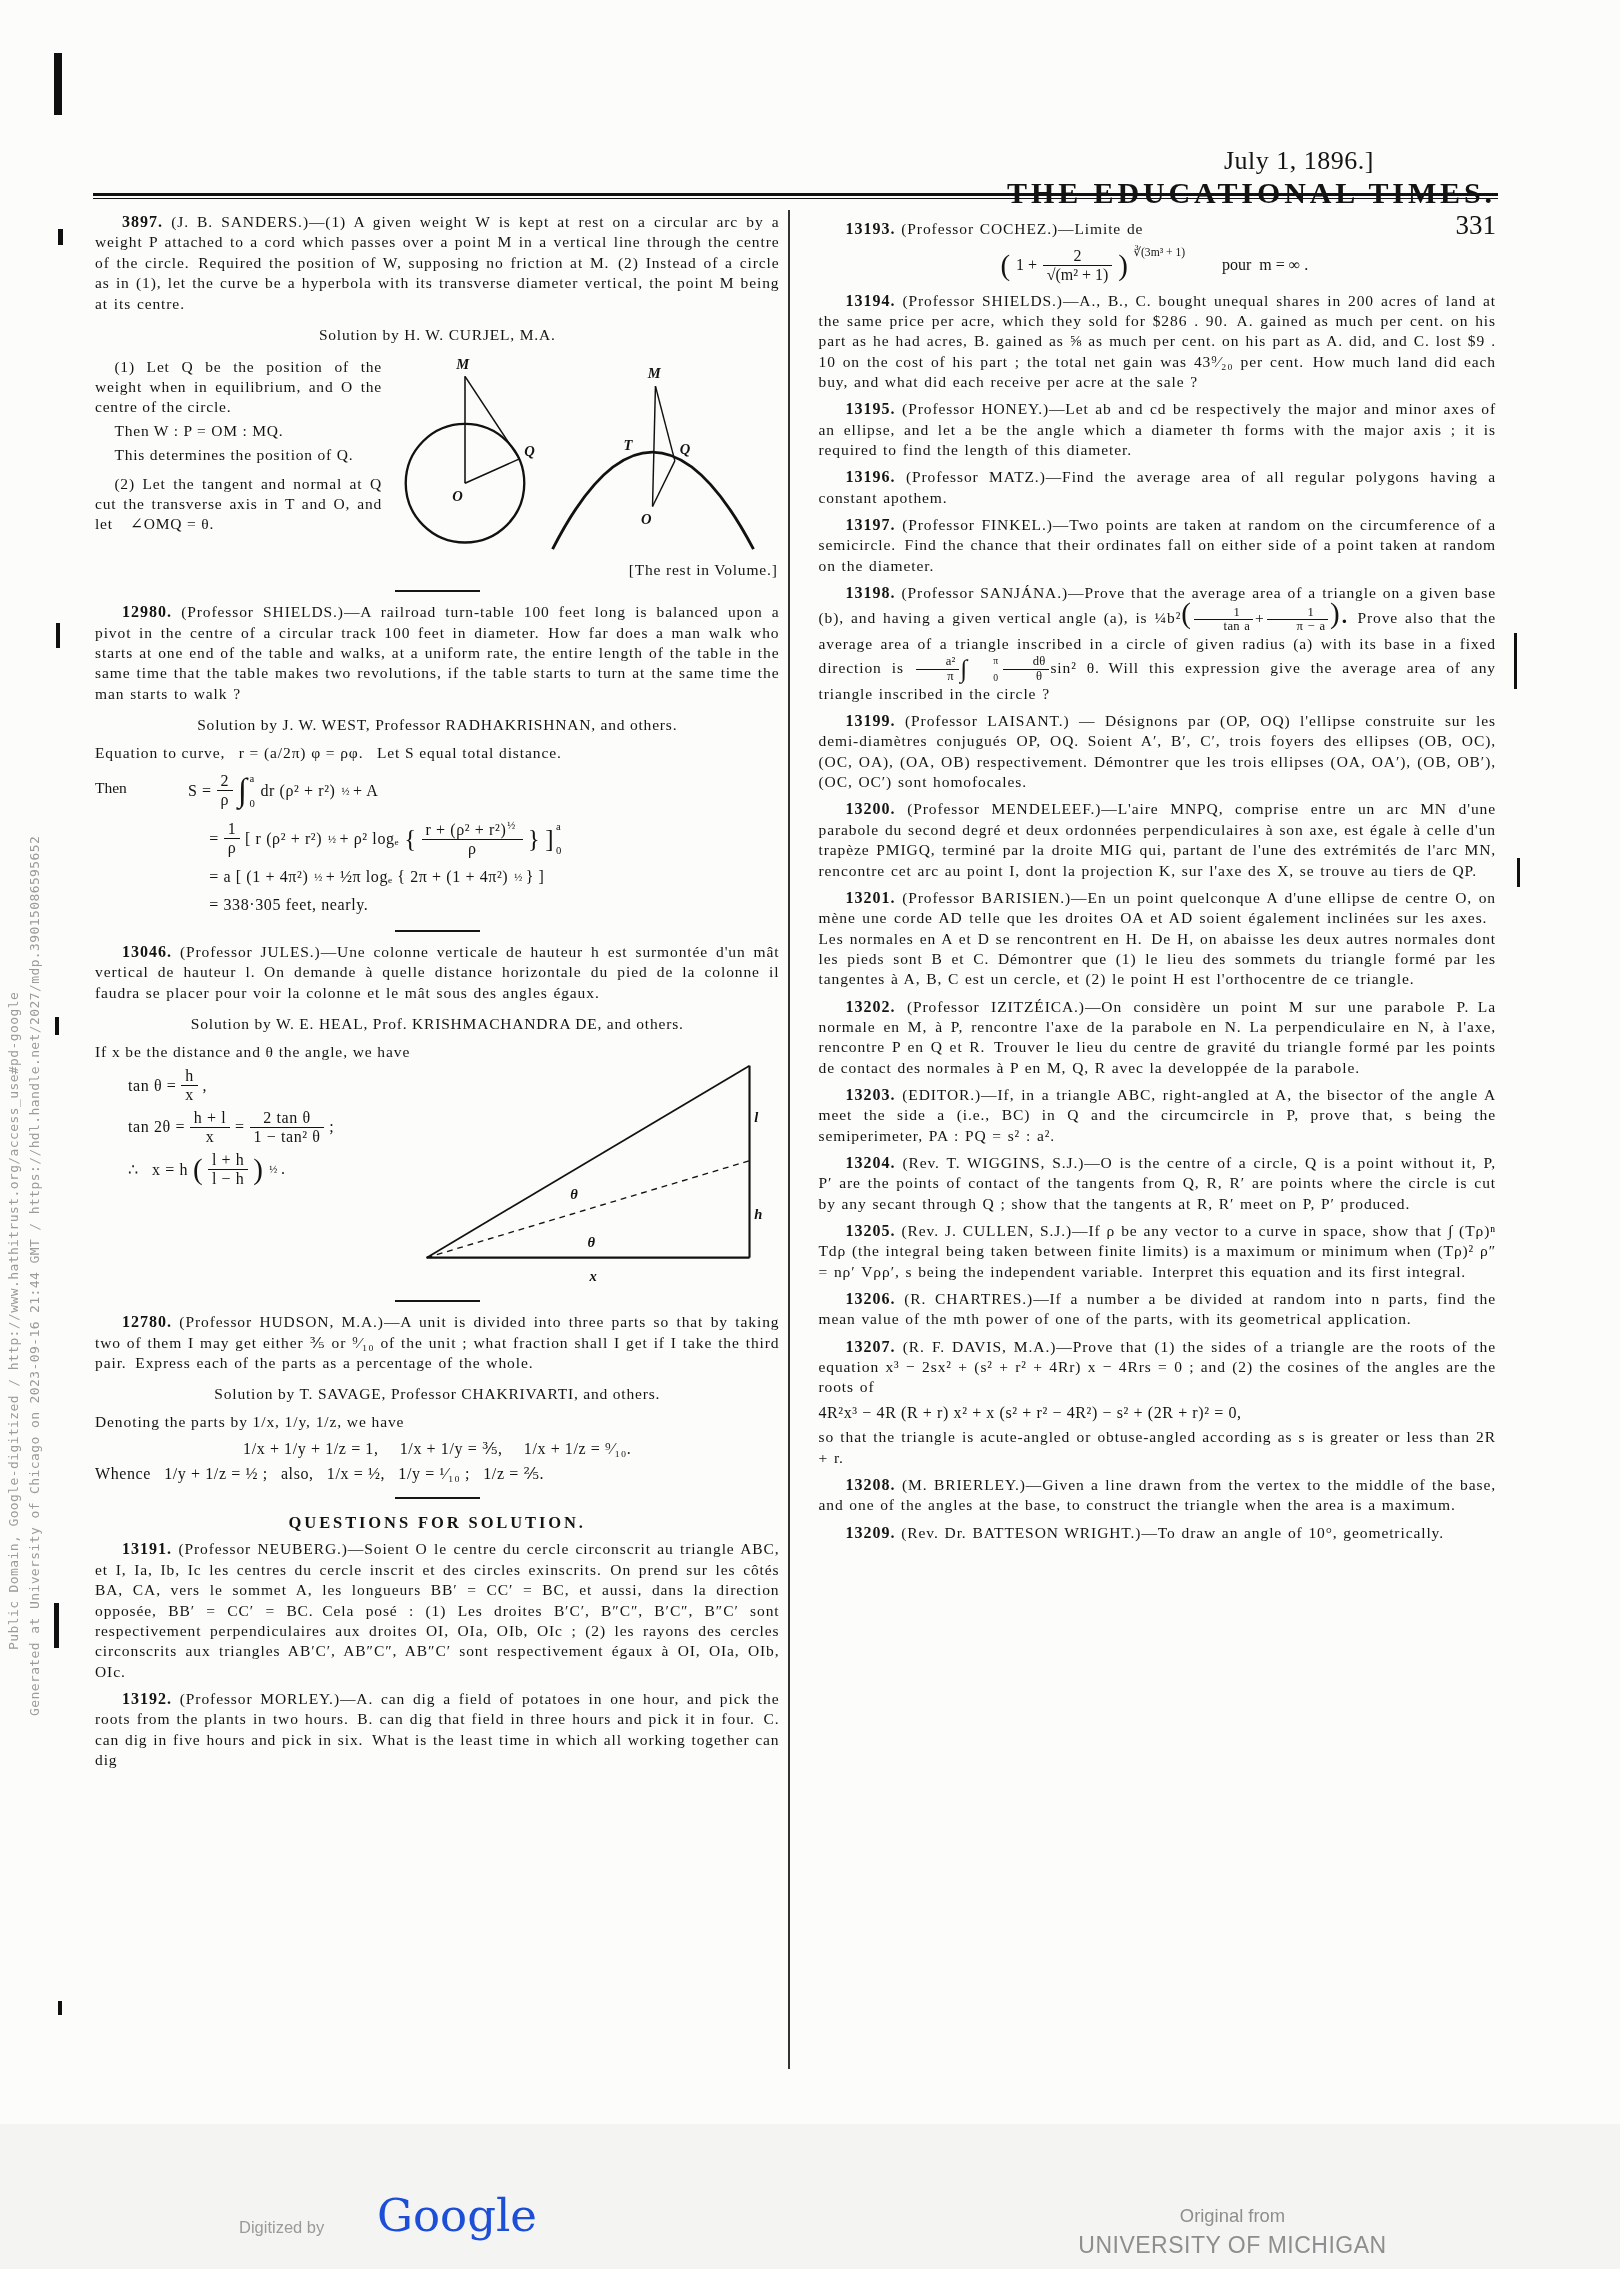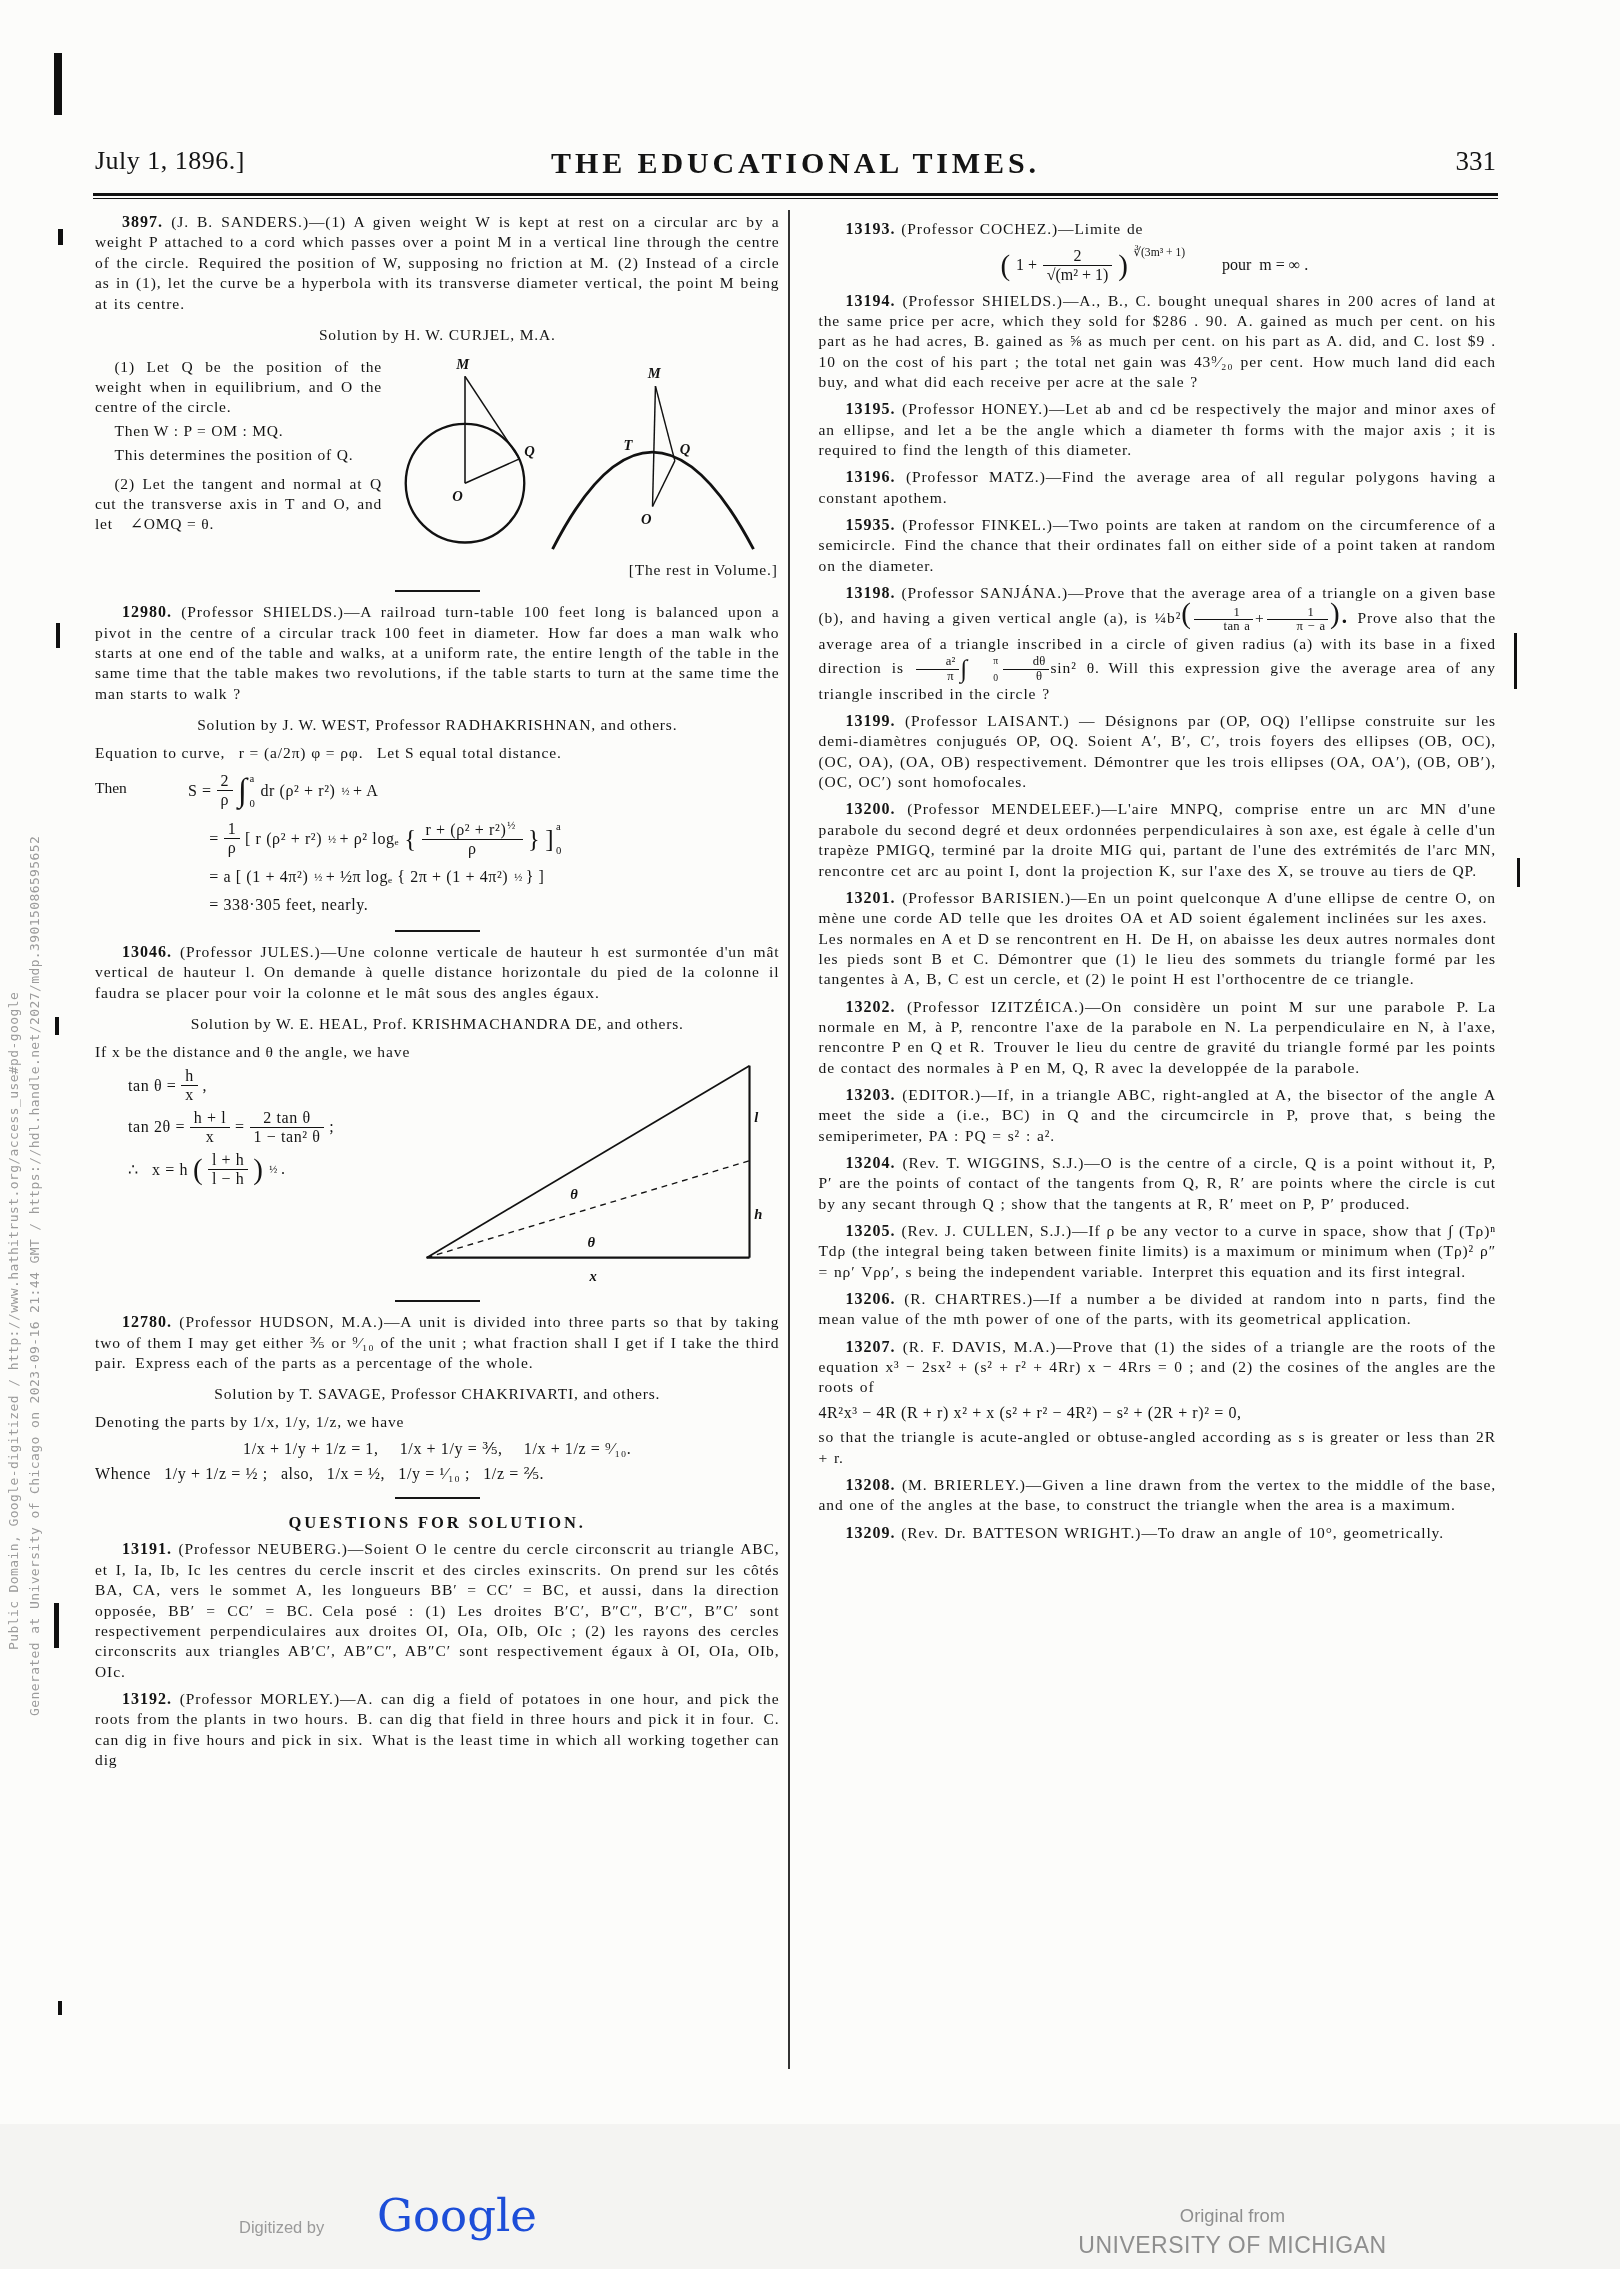--- a/index.html
+++ b/index.html
@@ -7,21 +7,21 @@
   .page { position:relative; width:1621px; height:2270px; margin:0 auto; background:#fcfcfa;
           overflow:hidden; font-family:"Liberation Serif","DejaVu Serif",serif; color:#141414; }
   .bband { position:absolute; left:0; right:0; bottom:0; height:146px; background:#f4f4f2; }
   
   .wm { position:absolute; font-family:"DejaVu Sans Mono",monospace; font-size:13px; color:#9b9b9b;
         white-space:nowrap; transform-origin:0 0; transform:rotate(-90deg); letter-spacing:0.4px; }
   #wm1 { left:27px; top:1716px; }
   #wm2 { left:5.8px;  top:1650px; }
   .artifact { position:absolute; background:#101010; }
   
-  .pageheader { position:absolute; left:95px; width:1401px; top:146px; display:flex; align-items:flex-start; }
+  .pageheader { position:absolute; left:95px; width:1401px; top:146px; display:flex; align-items:flex-end;flex-direction:column; }
   .hdate  { width:272px; font-size:26px; letter-spacing:0.5px; }
   .htitle { flex:1; text-align:center; font-size:30px; letter-spacing:3.9px; font-weight:bold; }
   .hpage  { width:272px; text-align:right; font-size:27px; }
   .hrule { position:absolute; left:93px; width:1405px; top:193px; height:5.8px;
            border-top:3.4px solid #121212; border-bottom:1.9px solid #121212; }
   .divider { position:absolute; left:788px; top:210px; width:1.9px; height:1859px; background:#333; }
   
   .cols { position:absolute; left:95px; top:212px; width:1401px; display:flex; }
   .colL { width:686px; }
   .colR { width:679px; margin-left:39px; }
@@ -305,21 +305,21 @@
         <span class="expo">∛(3m³ + 1)</span>
         <span style="margin-left:31px;">pour m = ∞ .</span>
       </div>
 
       <p class="prob"><b class="pnum">13194.</b> <span>(Professor SHIELDS.)—A., B., C. bought unequal shares in 200 acres of land at the same price per acre, which they sold for $286 . 90. A. gained as much per cent. on his part as he had acres, B. gained as ⅝ as much per cent. on his part as A. did, and C. lost $9 . 10 on the cost of his part ; the total net gain was 43⁹⁄₂₀ per cent. How much land did each buy, and what did each receive per acre at the sale ?</span></p>
 
       <p class="prob"><b class="pnum">13195.</b> <span>(Professor HONEY.)—Let ab and cd be respectively the major and minor axes of an ellipse, and let a be the angle which a diameter th forms with the major axis ; it is required to find the length of this diameter.</span></p>
 
       <p class="prob"><b class="pnum">13196.</b> <span>(Professor MATZ.)—Find the average area of all regular polygons having a constant apothem.</span></p>
 
-      <p class="prob"><b class="pnum">15935.</b> <span>(Professor FINKEL.)—Two points are taken at random on the circumference of a semicircle. Find the chance that their ordinates fall on either side of a point taken at random on the diameter.</span></p>
+      <p class="prob"><b class="pnum">13197.</b> <span>(Professor FINKEL.)—Two points are taken at random on the circumference of a semicircle. Find the chance that their ordinates fall on either side of a point taken at random on the diameter.</span></p>
 
       <p class="prob"><b class="pnum">13198.</b> <span>(Professor SANJÁNA.)—Prove that the average area of a triangle on a given base (b), and having a given vertical angle (a), is</span>
         <span>¼b²</span><span class="bp">(</span><span class="ifr"><span class="n">1</span><span class="d">tan a</span></span><span>+</span><span class="ifr"><span class="n">1</span><span class="d">π − a</span></span><span class="bp">).</span><span> Prove also that the average area of a triangle inscribed in a circle of given radius (a) with its base in a fixed direction is</span>
         <span class="ifr"><span class="n">a²</span><span class="d">π</span></span><span class="iint">∫</span><span class="ilims">
             <span>π</span>
             <span>0</span>
           </span><span class="ifr"><span class="n">dθ</span><span class="d">θ</span></span><span>sin² θ.</span><span> Will this expression give the average area of any triangle inscribed in the circle ?</span>
       </p>
 
       <p class="prob"><b class="pnum">13199.</b> <span>(Professor LAISANT.) — Désignons par (OP, OQ) l'ellipse construite sur les demi-diamètres conjugués OP, OQ. Soient A′, B′, C′, trois foyers des ellipses (OB, OC), (OC, OA), (OA, OB) respectivement. Démontrer que les trois ellipses (OA, OA′), (OB, OB′), (OC, OC′) sont homofocales.</span></p>

